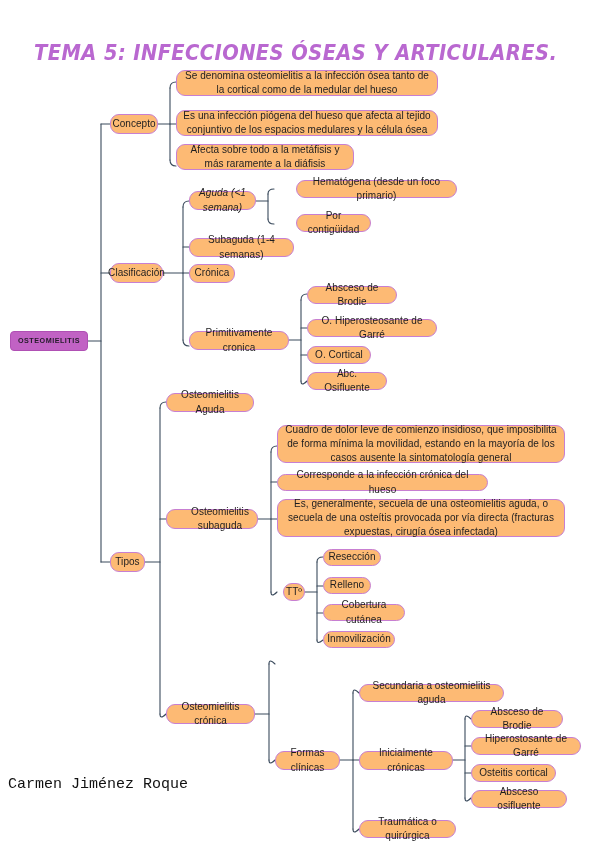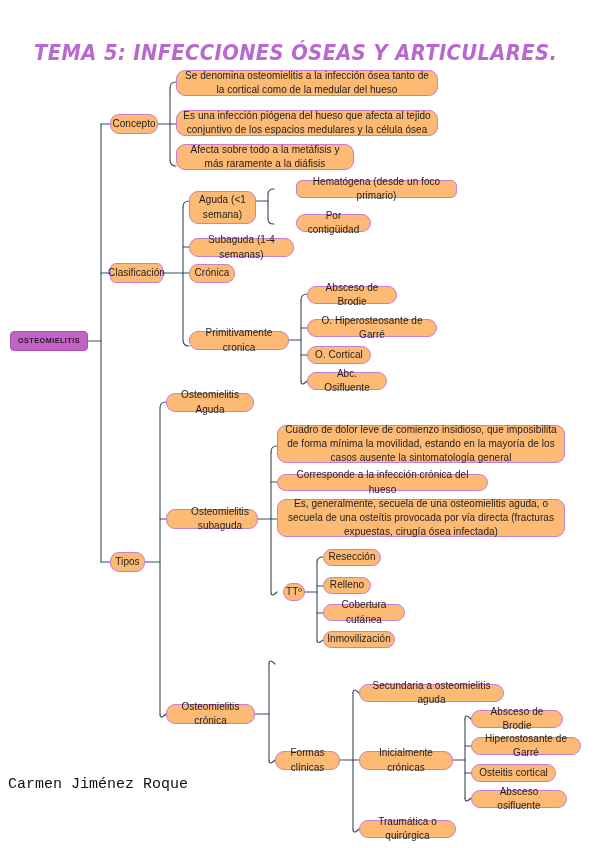--- a/index.html
+++ b/index.html
@@ -144,24 +144,24 @@
   </svg>
 
   <div class="node root" style="left:10px;top:331px;width:78px;height:20px;">OSTEOMIELITIS</div>
 
   <div class="node" style="left:110px;top:114px;width:48px;height:20px;">Concepto</div>
 
   <div class="node" style="left:176px;top:70px;width:262px;height:26px;">Se denomina osteomielitis a la infección ósea tanto de la cortical como de la medular del hueso</div>
   <div class="node" style="left:176px;top:110px;width:262px;height:26px;">Es una infección piógena del hueso que afecta al tejido conjuntivo de los espacios medulares y la célula ósea</div>
   <div class="node" style="left:176px;top:144px;width:178px;height:26px;">Afecta sobre todo a la metáfisis y más raramente a la diáfisis</div>
 
-  <div class="node" style="left:110px;top:263px;width:53px;height:20px;border-radius:6px;">Clasificación</div>
-
-  <div class="node" style="left:189px;top:191px;width:67px;height:33px;">Aguda (&lt;1 semana)</div>
-  <div class="node" style="left:296px;top:180px;width:161px;height:18px;border-radius:6px;">Hematógena (desde un foco primario)</div>
+  <div class="node" style="left:110px;top:263px;width:53px;height:20px;">Clasificación</div>
+
+  <div class="node" style="left:189px;top:191px;width:67px;height:19px;font-style:italic;">Aguda (&lt;1 semana)</div>
+  <div class="node" style="left:296px;top:180px;width:161px;height:18px;">Hematógena (desde un foco primario)</div>
   <div class="node" style="left:296px;top:214px;width:75px;height:18px;">Por contigüidad</div>
 
   <div class="node" style="left:189px;top:238px;width:105px;height:19px;">Subaguda (1-4 semanas)</div>
   <div class="node" style="left:189px;top:264px;width:46px;height:19px;">Crónica</div>
 
   <div class="node" style="left:189px;top:331px;width:100px;height:19px;">Primitivamente cronica</div>
   <div class="node" style="left:307px;top:286px;width:90px;height:18px;">Absceso de Brodie</div>
   <div class="node" style="left:307px;top:319px;width:130px;height:18px;">O. Hiperosteosante de Garré</div>
   <div class="node" style="left:307px;top:346px;width:64px;height:18px;">O. Cortical</div>
   <div class="node" style="left:307px;top:372px;width:80px;height:18px;">Abc. Osifluente</div>

